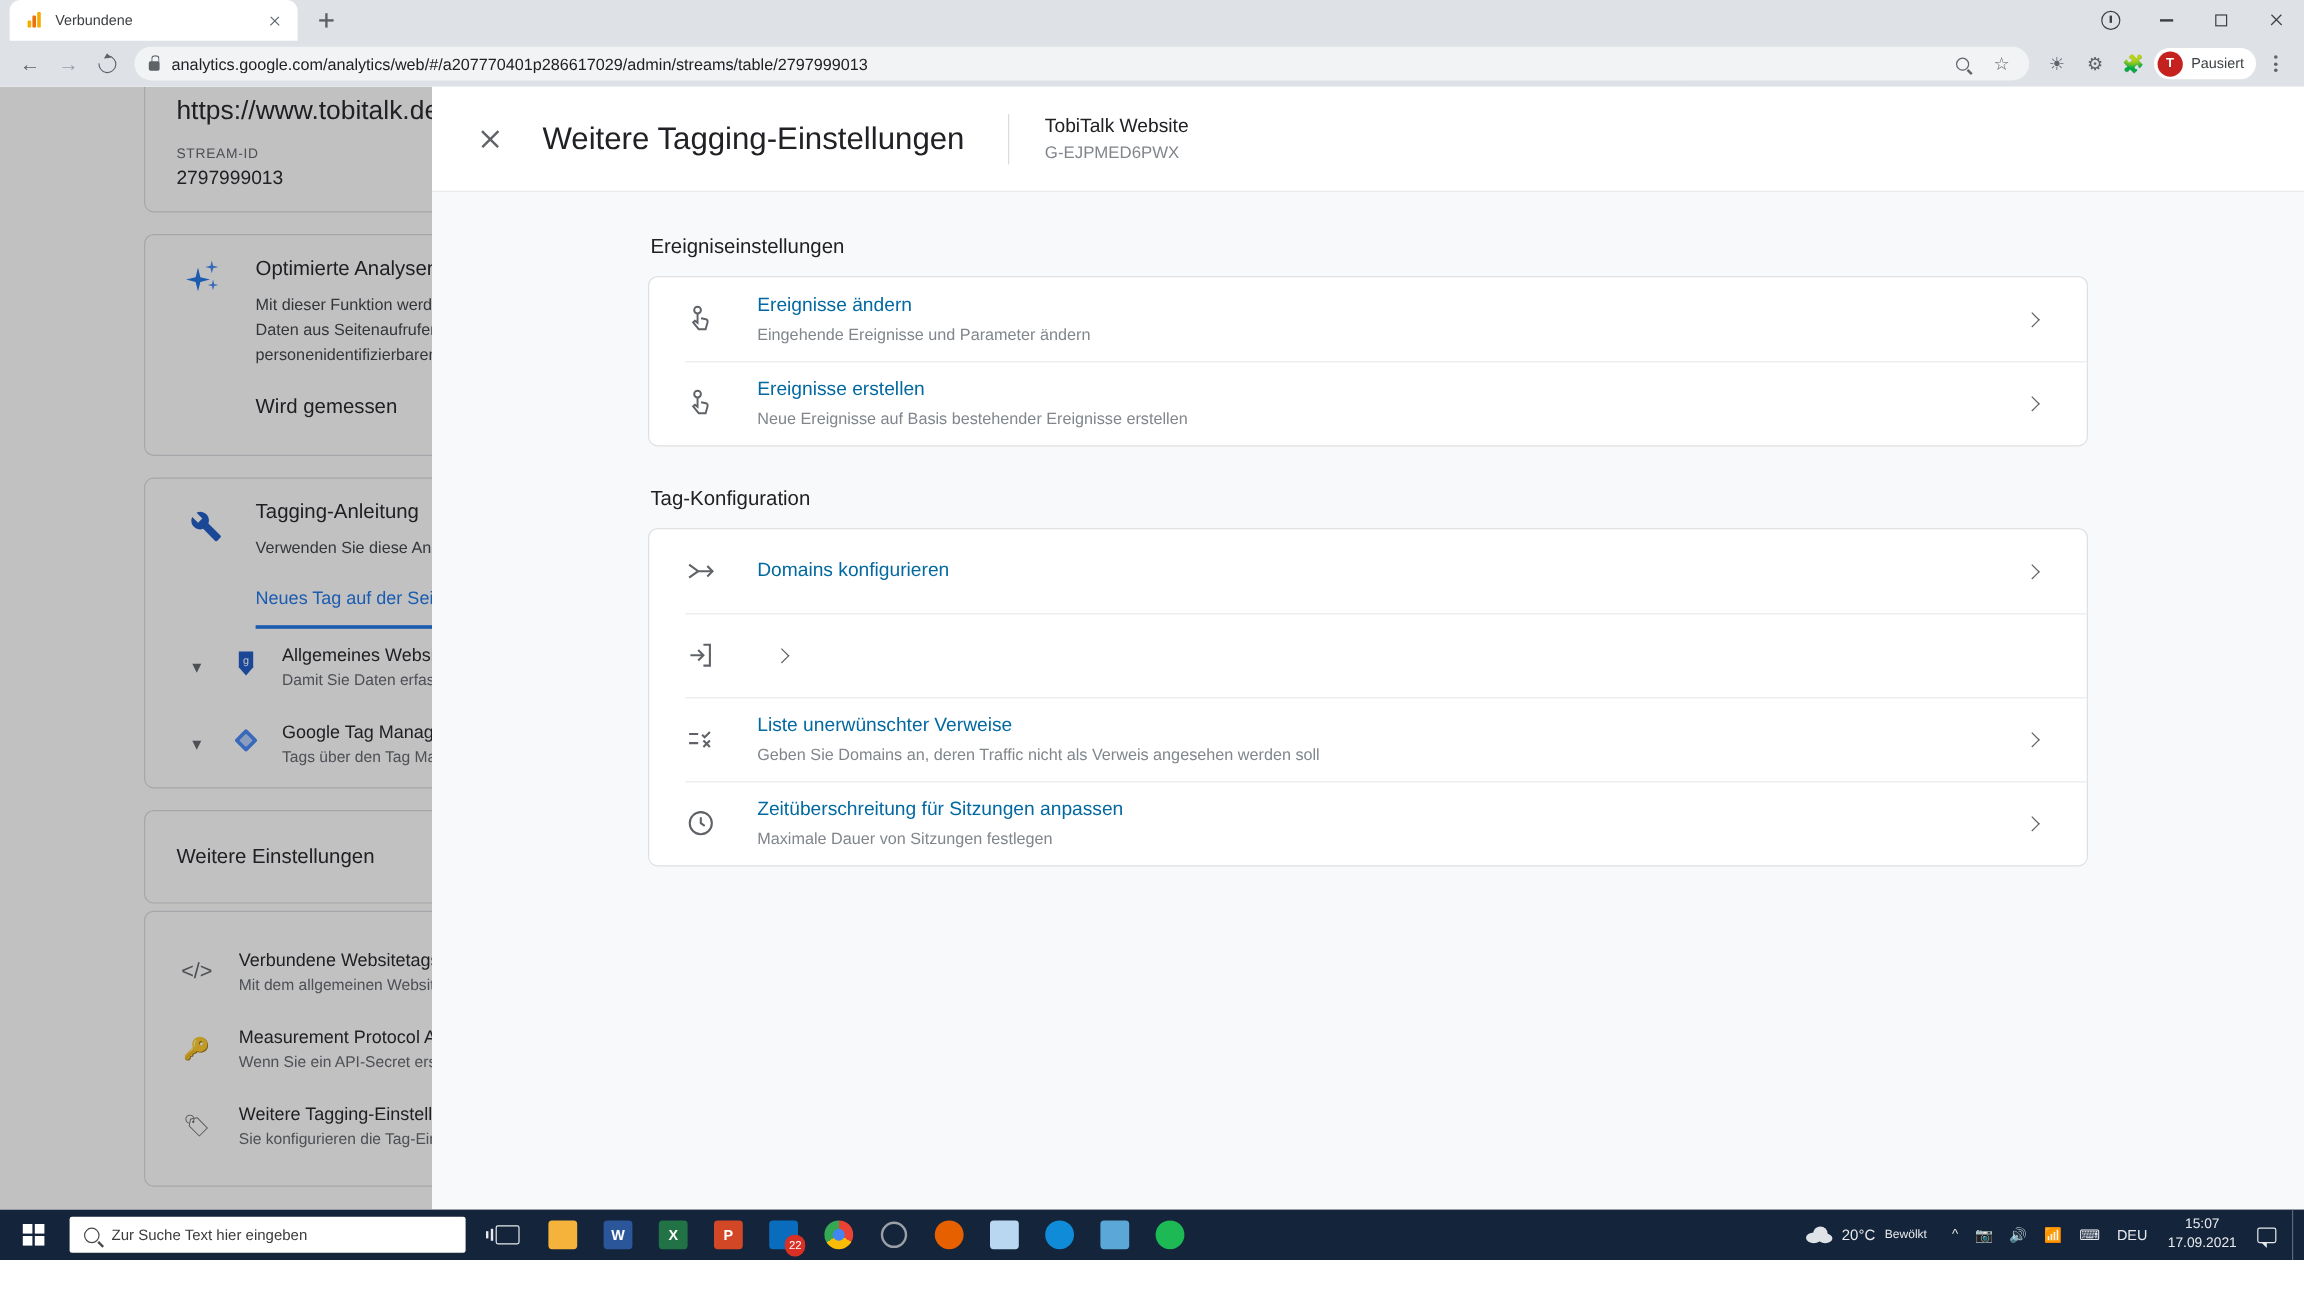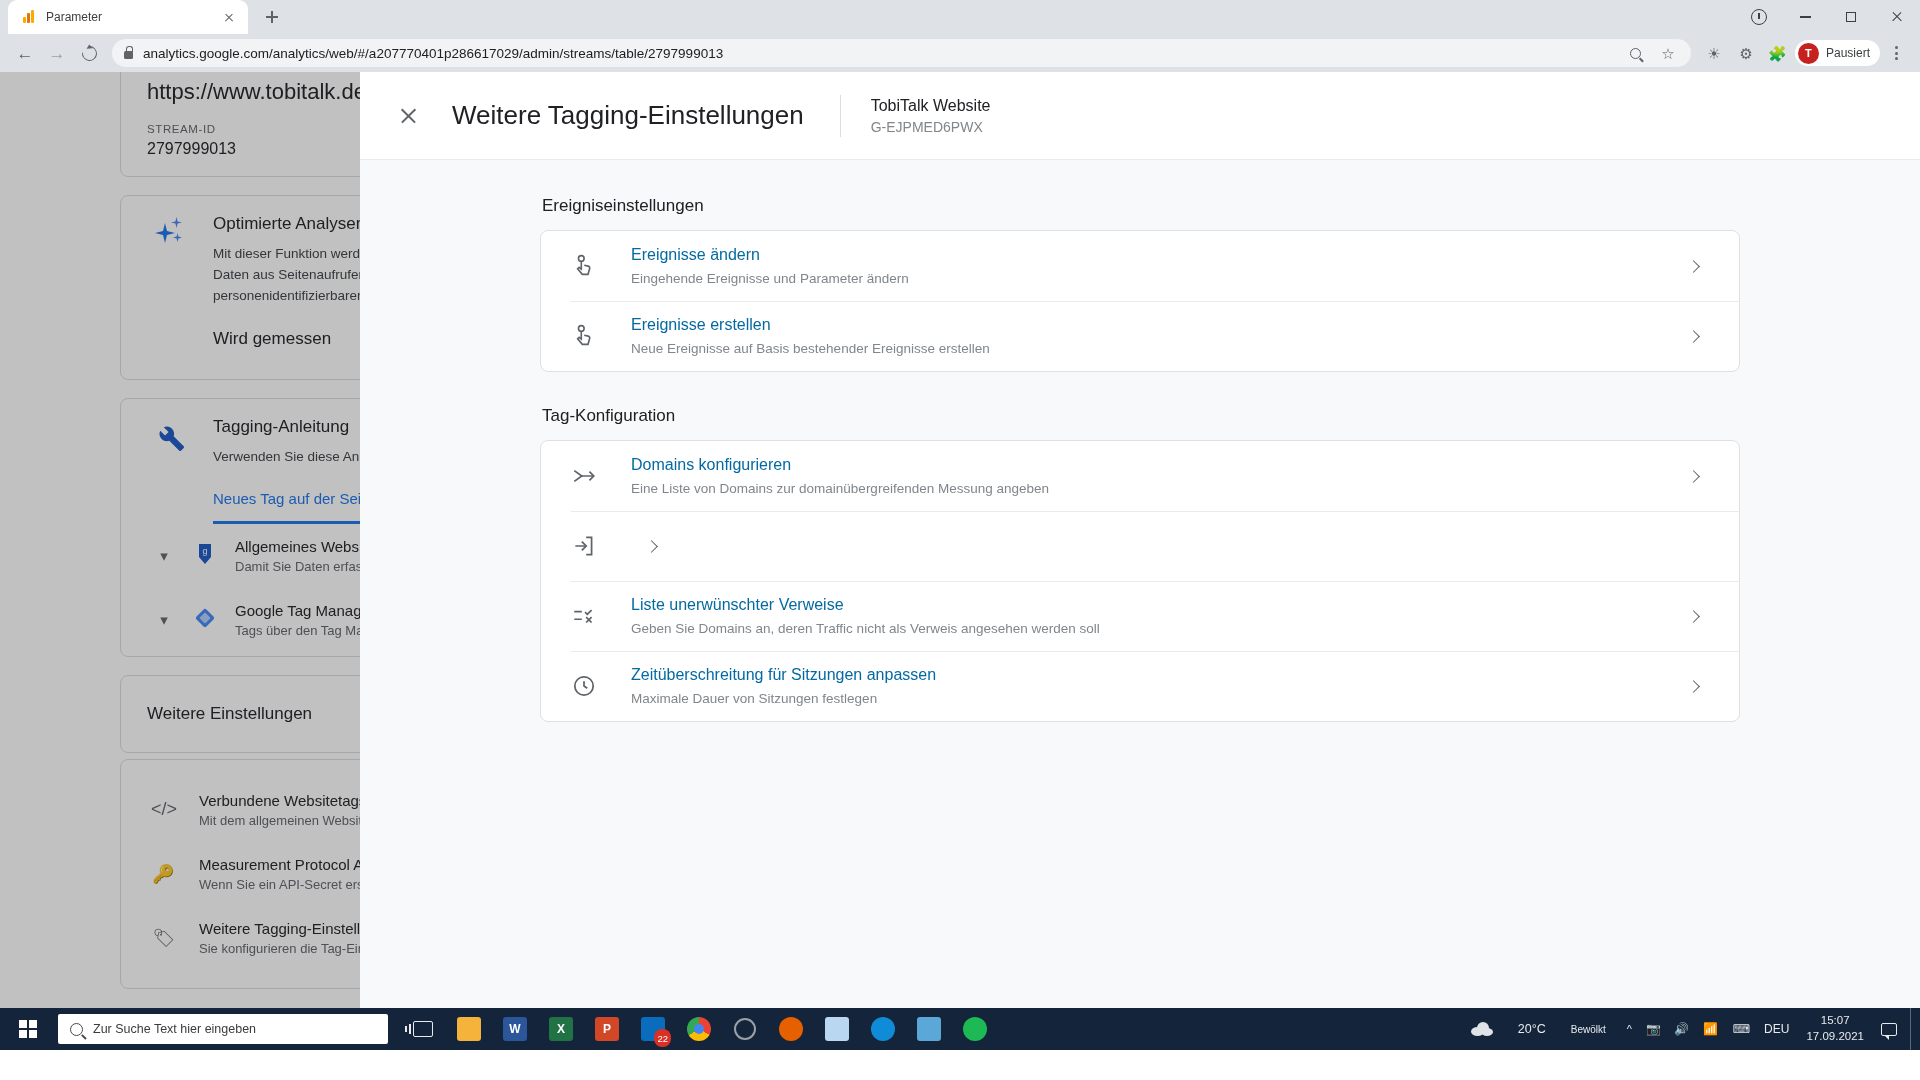--- a/index.html
+++ b/index.html
@@ -246,21 +246,21 @@
   .taskview { width:20px;height:16px;border:1.7px solid #e8eaed;border-radius:2px;position:relative; }
   .taskview::before{content:"";position:absolute;left:-5px;top:2px;width:2px;height:10px;background:#e8eaed;}
   .taskview::after{content:"";position:absolute;left:-9px;top:4px;width:2px;height:6px;background:#e8eaed;}
   .badge {
     position:absolute; right:3px; bottom:3px; min-width:16px; height:18px; border-radius:8px;
     background:#d93025; color:#fff; font-size:9.5px; display:flex;align-items:center;justify-content:center;
     padding:0 3px;
   }
   #tray { margin-left:auto; display:flex; align-items:center; gap:0; padding-right:6px; height:42px; }
   .tray-item { display:flex; align-items:center; height:42px; padding:0 7px; color:#e8eaed; font-size:12px; }
-  .tray-weather { display:flex; align-items:center; gap:25px; padding-left:12px; padding-right:14px; }
+  .tray-weather { display:flex; align-items:center; gap:8px; padding-left:12px; padding-right:14px; }
   .cloud-ic { width:22px;height:14px;position:relative; }
   .cloud-ic b { position:absolute; background:#dfe3e8; border-radius:50%; }
   .cloud-ic b:nth-child(1){ left:0; bottom:0; width:13px;height:9px; }
   .cloud-ic b:nth-child(2){ left:6px; bottom:2px; width:12px;height:12px; }
   .cloud-ic b:nth-child(3){ left:10px; bottom:0; width:12px;height:8px; }
   .tray-clock { display:flex; flex-direction:column; align-items:center; justify-content:center;
                 line-height:1.35; padding: 0 10px; color:#e8eaed; font-size:11.5px; }
   .chev-up { color:#e8eaed; font-size:11px; }
   .notif { width:16px;height:13px;border:1.6px solid #e8eaed;border-radius:2px;position:relative; }
   .notif::after{content:"";position:absolute;left:2px;bottom:-5px;border-left:5px solid transparent;
@@ -272,21 +272,21 @@
 
 <div id="browser-chrome">
 
   <div id="tabstrip">
     <div class="tab">
       <span class="tab-favicon">
         <i></i>
           <i></i>
           <i></i>
       </span>
-      <span class="tab-title">Parameter</span>
+      <span class="tab-title">Verbundene</span>
       <span class="tab-close"></span>
     </div>
     <div class="new-tab"></div>
 
     <div id="winbuttons">
       <div class="winbtn">
         <span class="circle-extra"></span>
       </div>
       <div class="winbtn">
           <span class="wb-min"></span>
@@ -511,21 +511,20 @@
           <div class="opt-row">
             <span class="opt-icon">
               <svg width="26" height="26" viewBox="0 0 24 24" fill="none" stroke="#5f6368" stroke-width="1.6">
                 <path d="M3 7l7 5-7 5"></path>
                   <path d="M21 12H10"></path>
                   <path d="M17 8l4 4-4 4"></path>
               </svg>
             </span>
             <span class="opt-text">
               <span class="opt-title">Domains konfigurieren</span>
-              <div class="opt-sub">Eine Liste von Domains zur domainübergreifenden Messung angeben</div>
             </span>
             <span class="opt-chev">
                 <span class="chev-r"></span>
               </span>
           </div>
 
           <div class="opt-row">
             <span class="opt-icon">
               <svg width="26" height="26" viewBox="0 0 24 24" fill="none" stroke="#5f6368" stroke-width="1.6">
                 <path d="M14 4h5v16h-5"></path>

